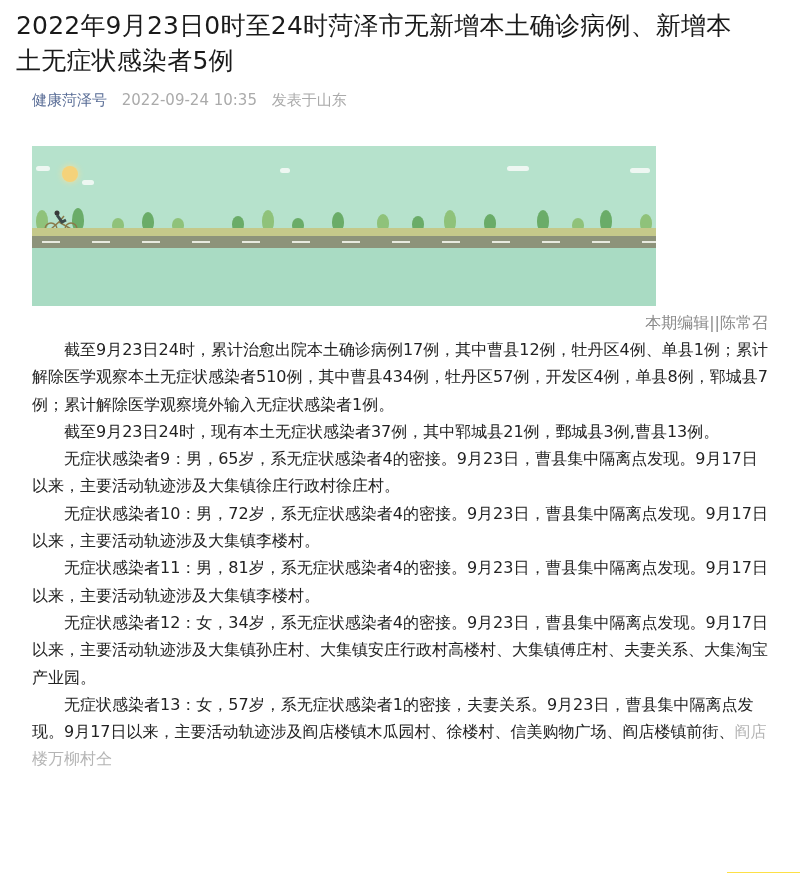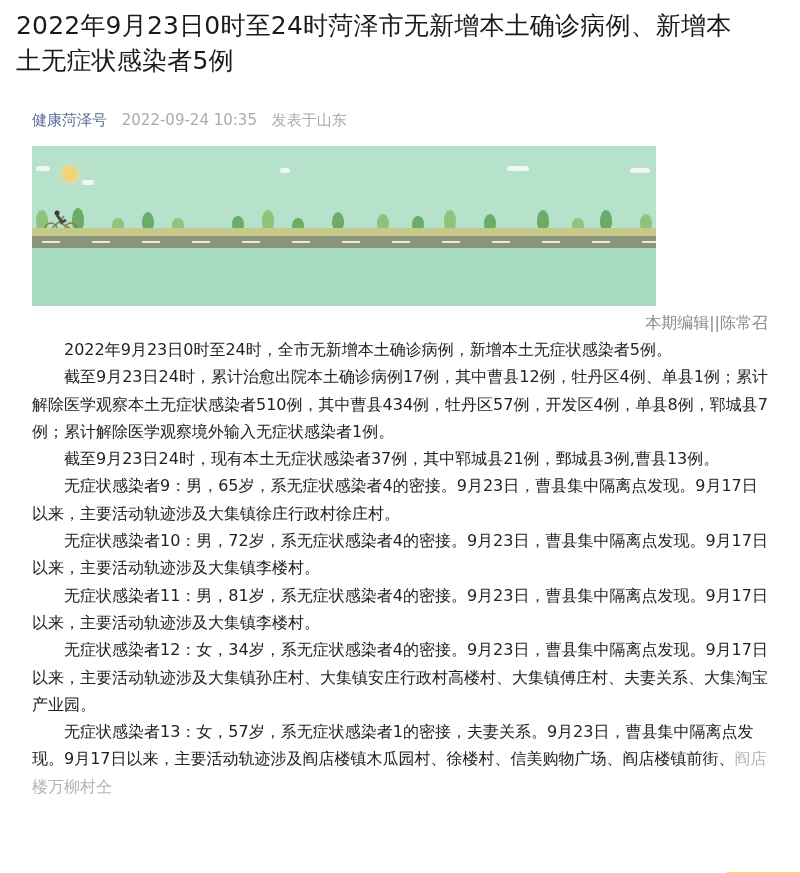--- a/index.html
+++ b/index.html
@@ -1,18 +1,18 @@
 <!DOCTYPE html>
 <html><head>
 <meta charset="utf-8">
 <style>
   html,body{margin:0;padding:0;background:#ffffff;}
   body{width:800px;height:873px;overflow:hidden;position:relative;font-family:"DejaVu Sans","Liberation Sans",sans-serif;color:#1e1e1e;}
   .title{position:absolute;left:16px;top:8px;width:740px;font-size:25px;line-height:35px;color:#1a1a1a;letter-spacing:0.2px;}
-  .meta{position:absolute;left:32px;top:89px;font-size:15px;line-height:22px;color:#9a9a9a;white-space:nowrap;margin-top:20px;}
+  .meta{position:absolute;left:32px;top:89px;font-size:15px;line-height:22px;color:#9a9a9a;white-space:nowrap;}
   .meta .account{color:#576b95;margin-right:10px;}
   .meta .time{margin-right:10px;color:#aaaaaa;}
   .meta .loc{color:#aaaaaa;}
   .banner{position:absolute;left:32px;top:146px;width:624px;height:160px;overflow:hidden;background:#a8dcc2;}
   .banner .sky{position:absolute;left:0;top:0;width:100%;height:82px;background:#b6e2cc;}
   .banner .sun{position:absolute;left:30px;top:20px;width:16px;height:16px;border-radius:50%;background:#f4d27a;box-shadow:0 0 6px #f7df9a;}
   .banner .cloud{position:absolute;height:5px;background:#eef7f2;border-radius:3px;}
   .banner .trees{position:absolute;left:0;top:52px;width:100%;height:34px;}
   .banner .tree{position:absolute;bottom:0;width:12px;border-radius:50% 50% 45% 45%;background:#6aac68;}
   .banner .grass{position:absolute;left:0;top:82px;width:100%;height:8px;background:#c5c98a;}
@@ -91,21 +91,20 @@
     <div class="dash" style="left:510px"></div>
       <div class="dash" style="left:560px"></div>
     <div class="dash" style="left:610px"></div>
   </div>
   <div class="lower"></div>
 </div>
 
 <div class="editor">本期编辑||陈常召</div>
 
 <div class="body">
-  <p>2022年9月23日0时至24时，全市无新增本土确诊病例，新增本土无症状感染者5例。</p>
   <p>截至9月23日24时，累计治愈出院本土确诊病例17例，其中曹县12例，牡丹区4例、单县1例；累计解除医学观察本土无症状感染者510例，其中曹县434例，牡丹区57例，开发区4例，单县8例，郓城县7例；累计解除医学观察境外输入无症状感染者1例。</p>
   <p>截至9月23日24时，现有本土无症状感染者37例，其中郓城县21例，鄄城县3例,曹县13例。</p>
   <p>无症状感染者9：男，65岁，系无症状感染者4的密接。9月23日，曹县集中隔离点发现。9月17日以来，主要活动轨迹涉及大集镇徐庄行政村徐庄村。</p>
   <p>无症状感染者10：男，72岁，系无症状感染者4的密接。9月23日，曹县集中隔离点发现。9月17日以来，主要活动轨迹涉及大集镇李楼村。</p>
   <p>无症状感染者11：男，81岁，系无症状感染者4的密接。9月23日，曹县集中隔离点发现。9月17日以来，主要活动轨迹涉及大集镇李楼村。</p>
   <p>无症状感染者12：女，34岁，系无症状感染者4的密接。9月23日，曹县集中隔离点发现。9月17日以来，主要活动轨迹涉及大集镇孙庄村、大集镇安庄行政村高楼村、大集镇傅庄村、夫妻关系、大集淘宝产业园。</p>
   <p><span>无症状感染者13：女，57岁，系无症状感染者1的密接，夫妻关系。9月23日，曹县集中隔离点发现。9月17日以来，主要活动轨迹涉及阎店楼镇木瓜园村、徐楼村、信美购物广场、阎店楼镇前街、</span><span class="fadeout">阎店楼万柳村仝</span></p>
 </div>
 
 <div class="watermark">zblog</div>

